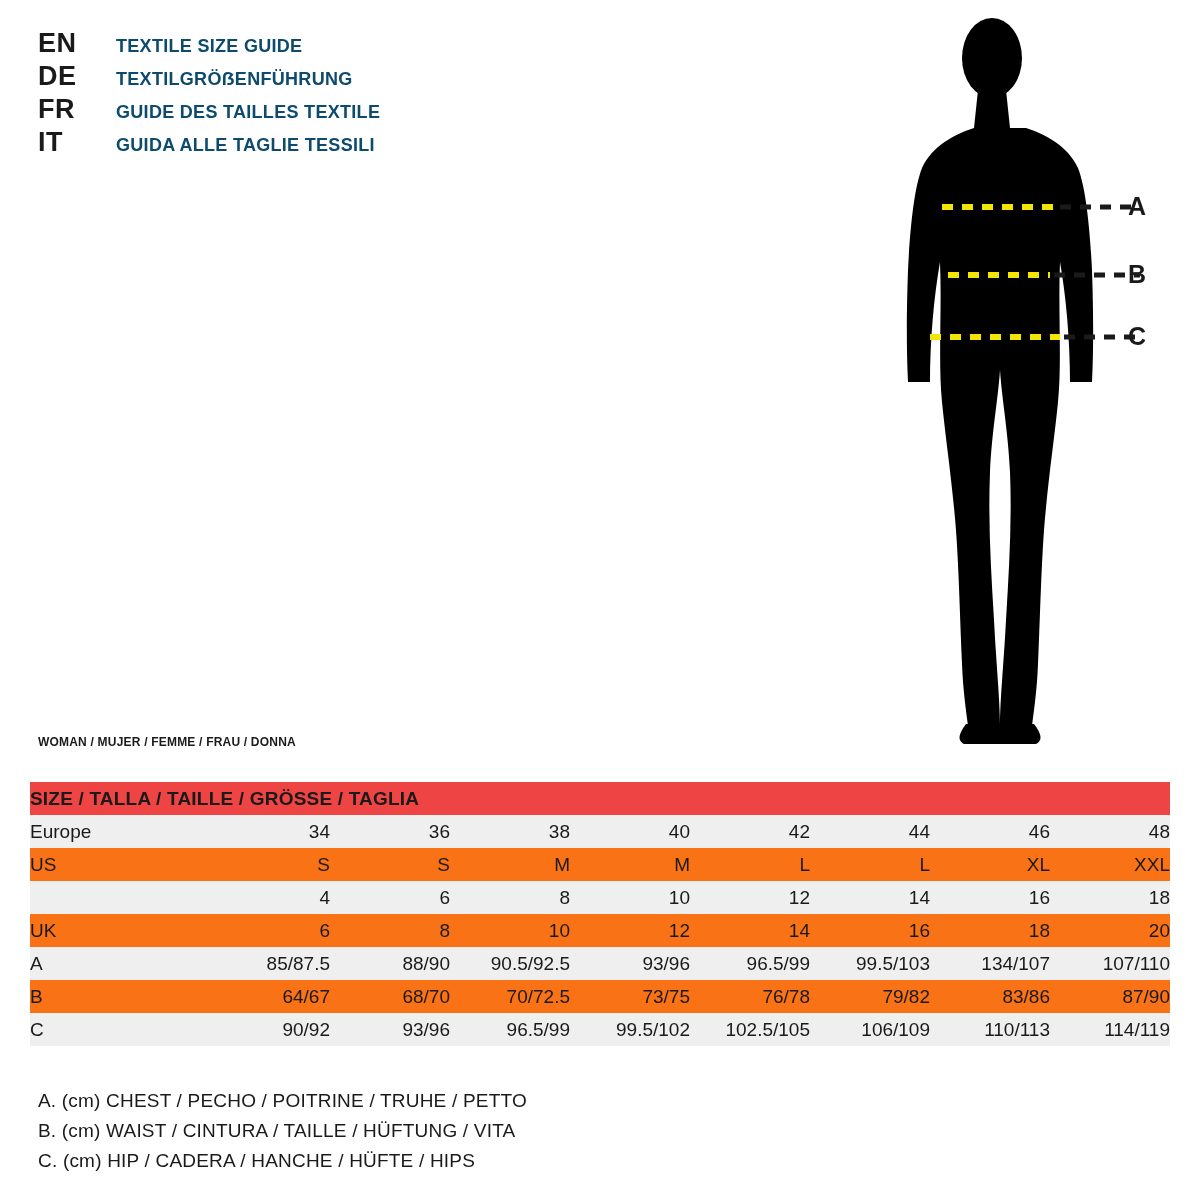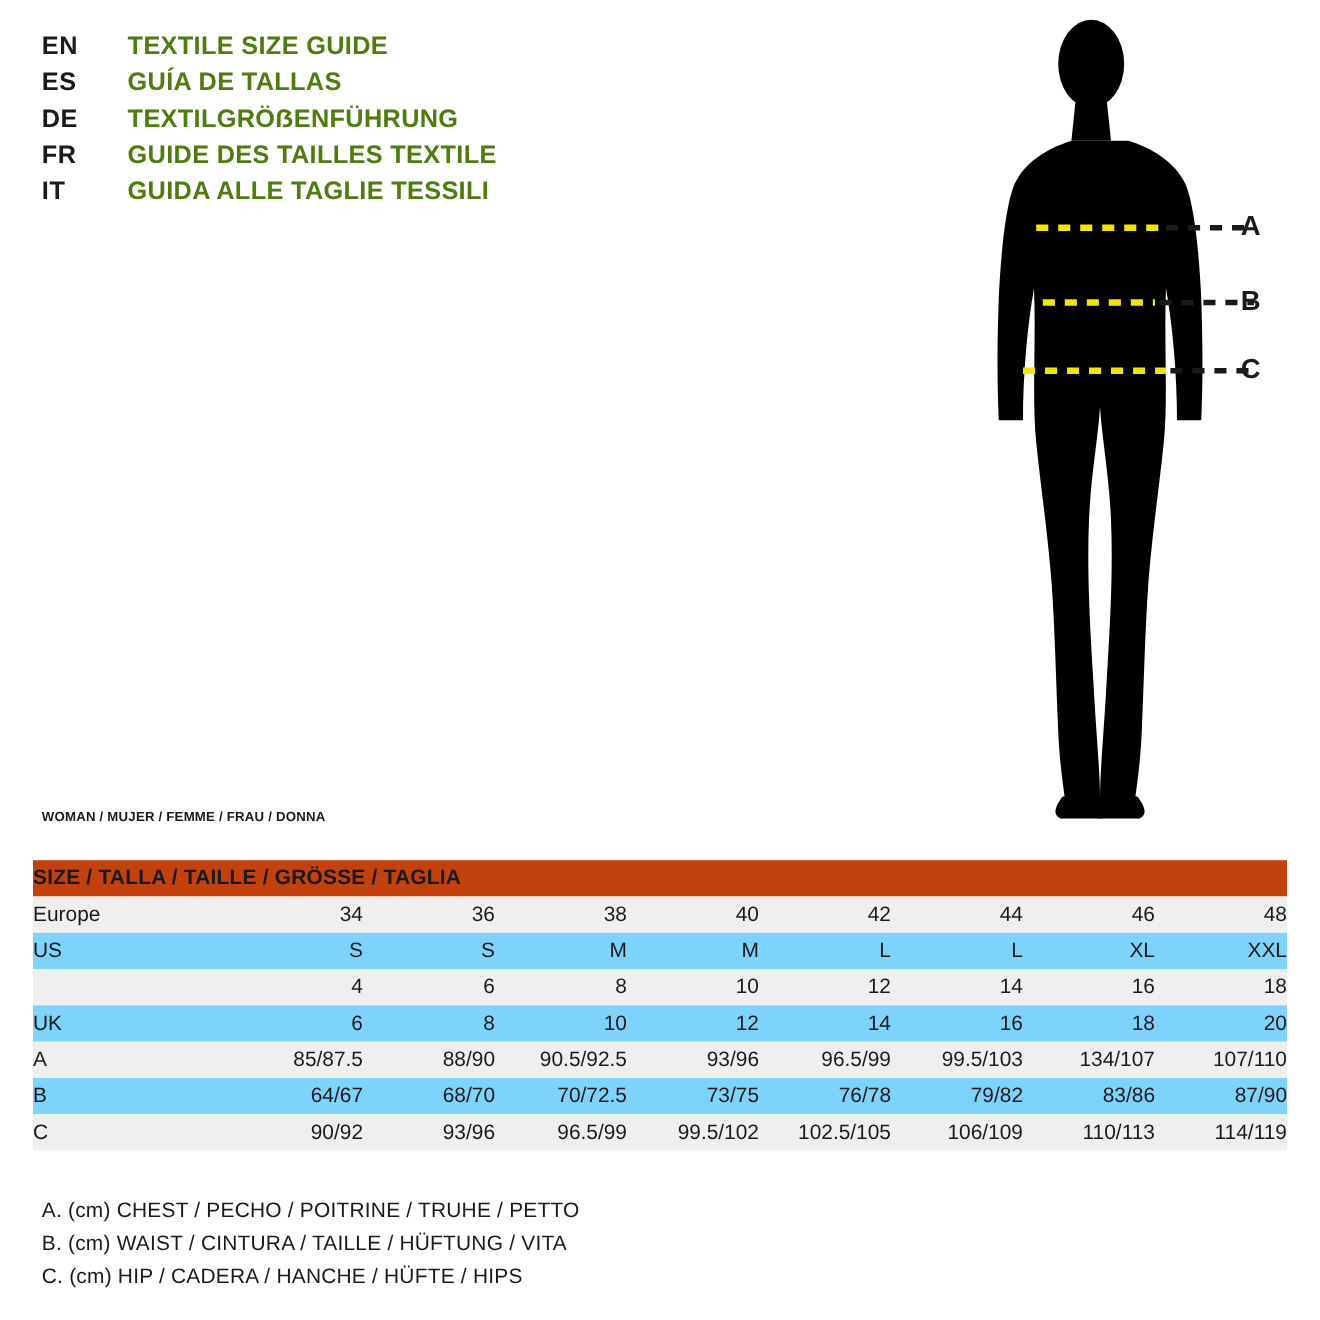--- a/index.html
+++ b/index.html
@@ -23,30 +23,30 @@
     top: 28px;
     width: 600px;
   }
   .lang-row {
     display: flex;
     align-items: baseline;
     height: 33px;
   }
   .lang-code {
     width: 78px;
-    font-size: 23px;
+    font-size: 27px;
     font-weight: bold;
     letter-spacing: 0.5px;
     color: #1a1a1a;
   }
   .lang-text {
-    font-size: 23px;
+    font-size: 18px;
     font-weight: bold;
     letter-spacing: 0.3px;
-    color: #4d7c0f;
+    color: #0c4a6e;
   }
 
   
   #figure-area {
     position: absolute;
     left: 860px;
     top: 10px;
     width: 330px;
     height: 740px;
   }
@@ -77,31 +77,31 @@
     width: 1140px;
     border-collapse: collapse;
     font-size: 19px;
   }
   #size-table td {
     padding: 0;
     height: 33px;
     vertical-align: middle;
   }
   .row-head {
-    background: #c2410c;
+    background: #ef4444;
   }
   .row-head td {
     font-weight: bold;
     font-size: 19px;
     padding-left: 12px;
     letter-spacing: 0.2px;
     color: #1a1a1a;
   }
   .row-alt { background: #efefef; padding-left: 40px; }
-  .row-plain { background: #7dd3fc; }
+  .row-plain { background: #f97316; }
   .lbl-cell {
     padding-left: 12px;
     width: 180px;
     text-align: left;
     color: #1a1a1a;
   }
   .val-cell {
     text-align: right;
     width: 120px;
     color: #1a1a1a;
@@ -122,24 +122,20 @@
     color: #1a1a1a;
   }
 </style>
 </head>
 <body>
 
 <div id="title-block">
   <div class="lang-row">
     <div class="lang-code">EN</div>
     <div class="lang-text">TEXTILE SIZE GUIDE</div>
-  </div>
-  <div class="lang-row">
-    <div class="lang-code">ES</div>
-    <div class="lang-text">GUÍA DE TALLAS</div>
   </div>
   <div class="lang-row">
     <div class="lang-code">DE</div>
     <div class="lang-text">TEXTILGRÖẞENFÜHRUNG</div>
   </div>
   <div class="lang-row">
     <div class="lang-code">FR</div>
     <div class="lang-text">GUIDE DES TAILLES TEXTILE</div>
   </div>
   <div class="lang-row">

